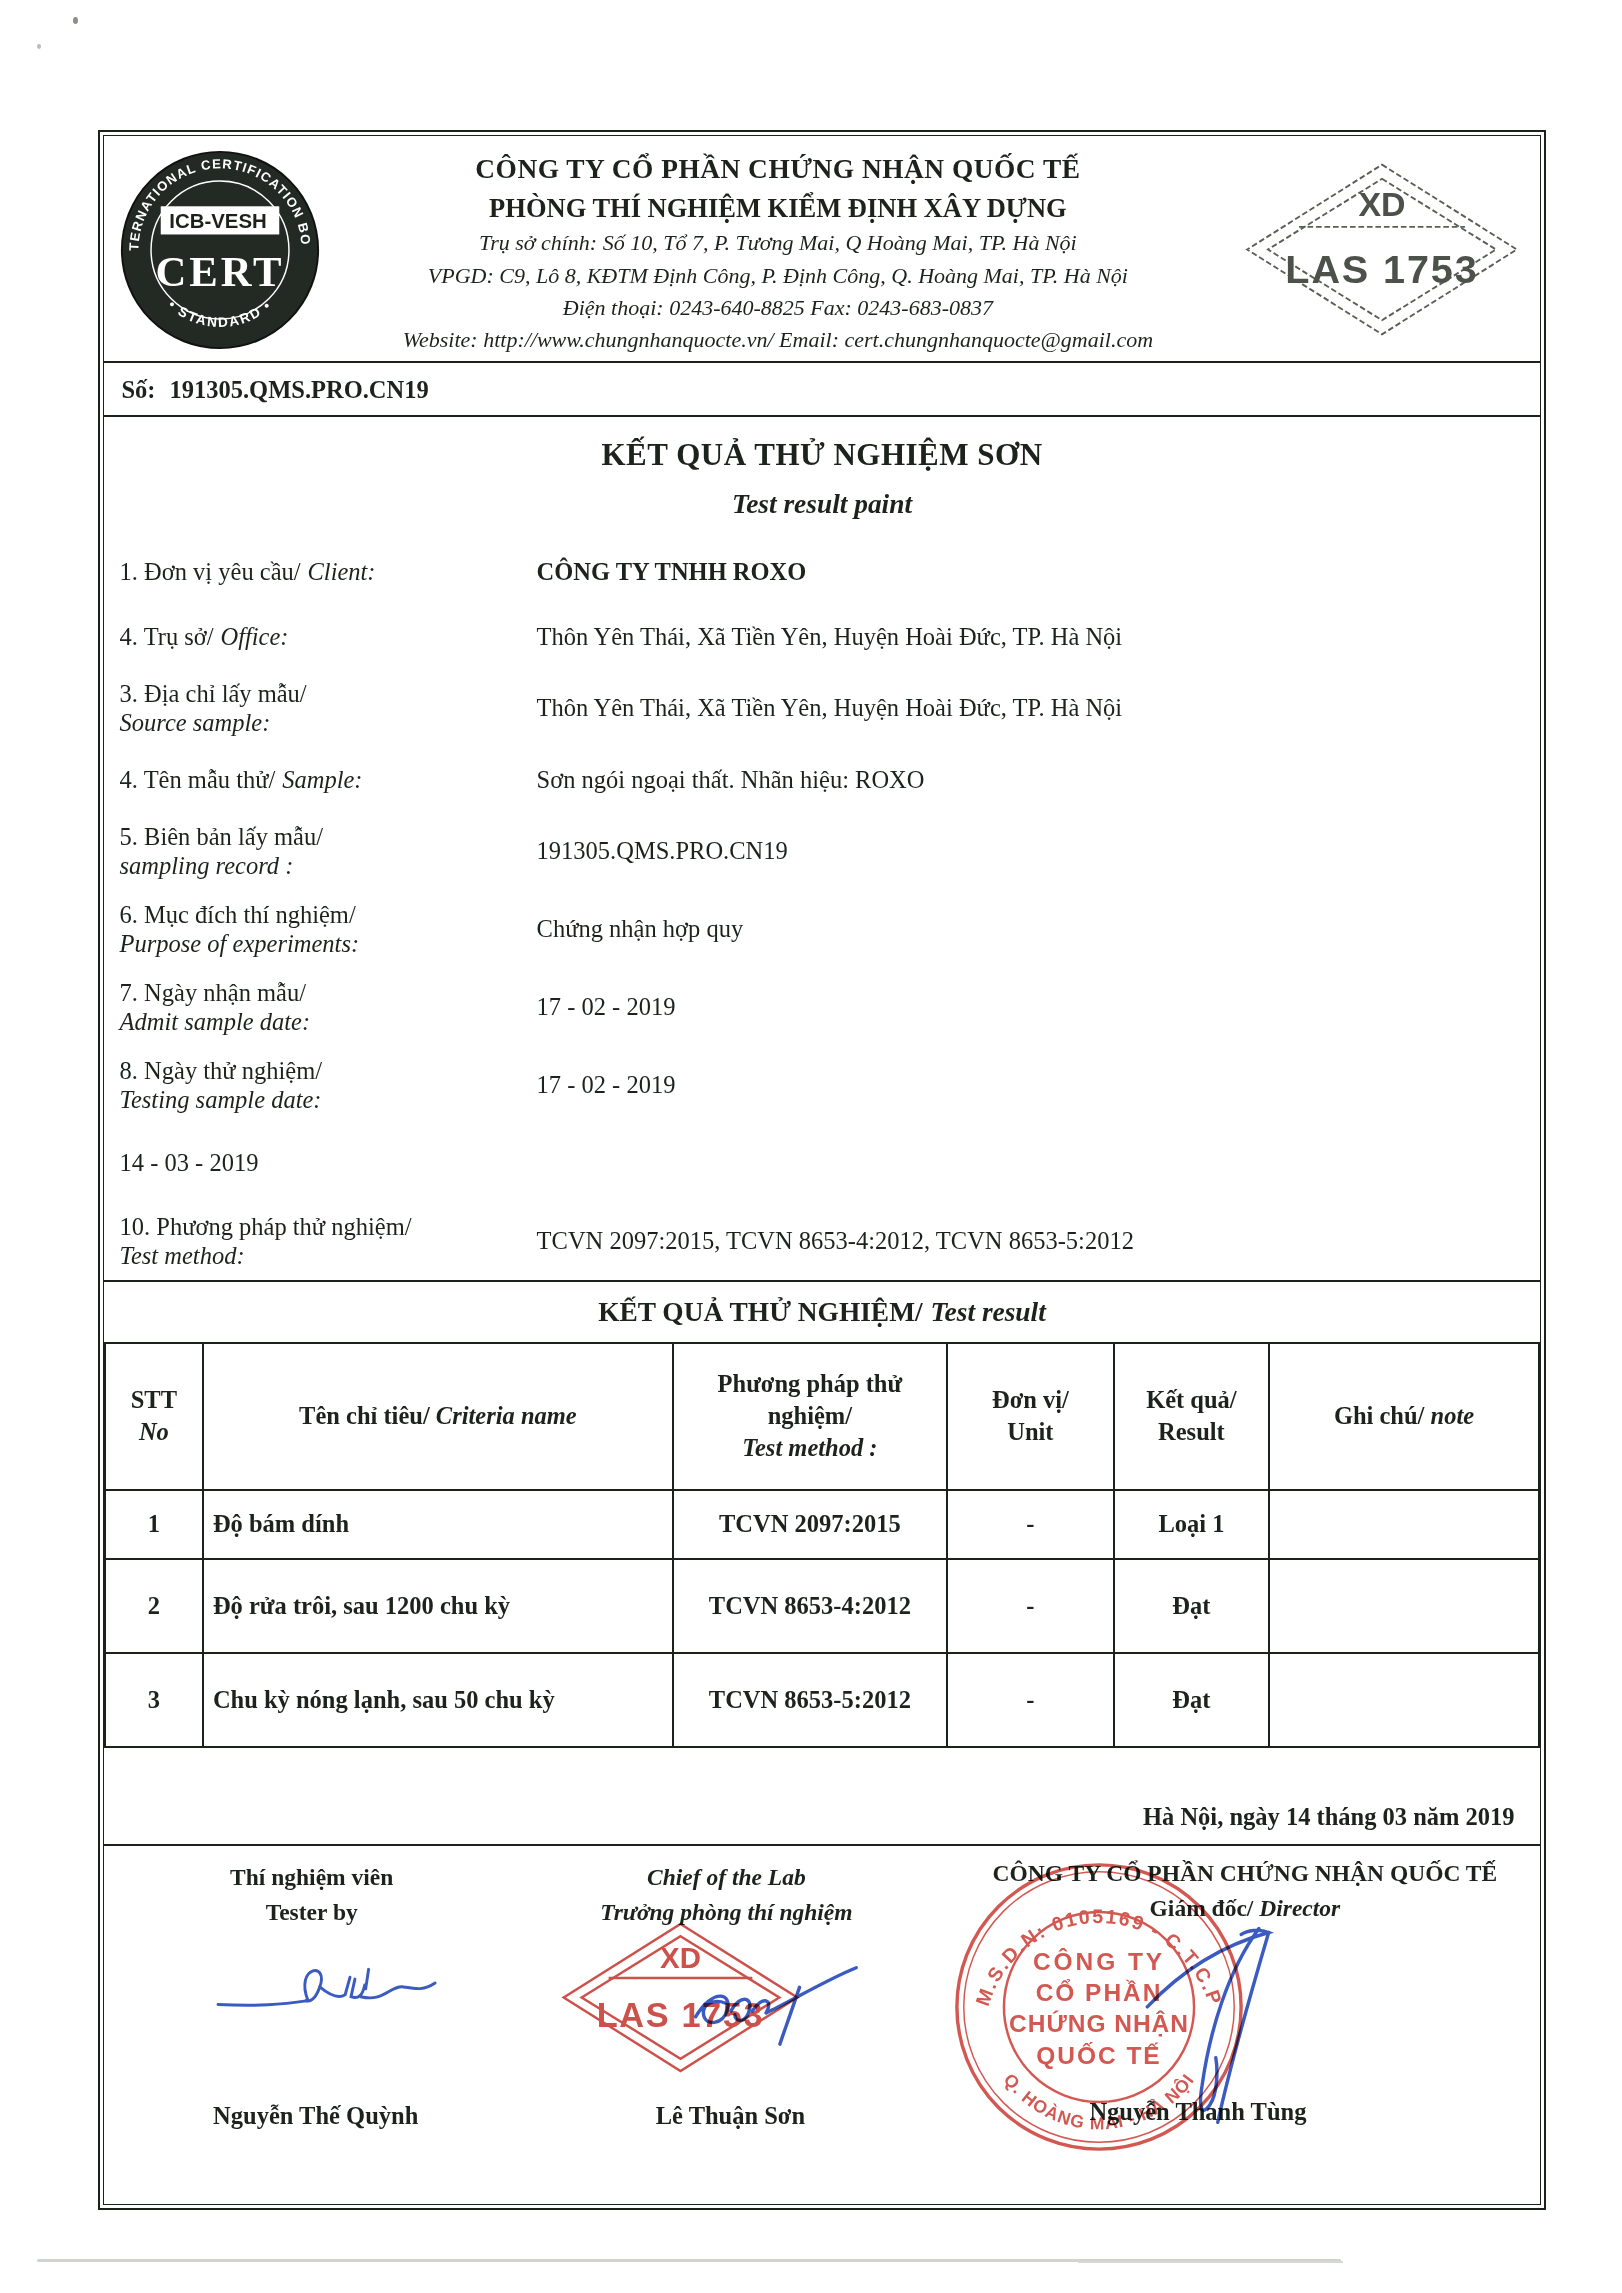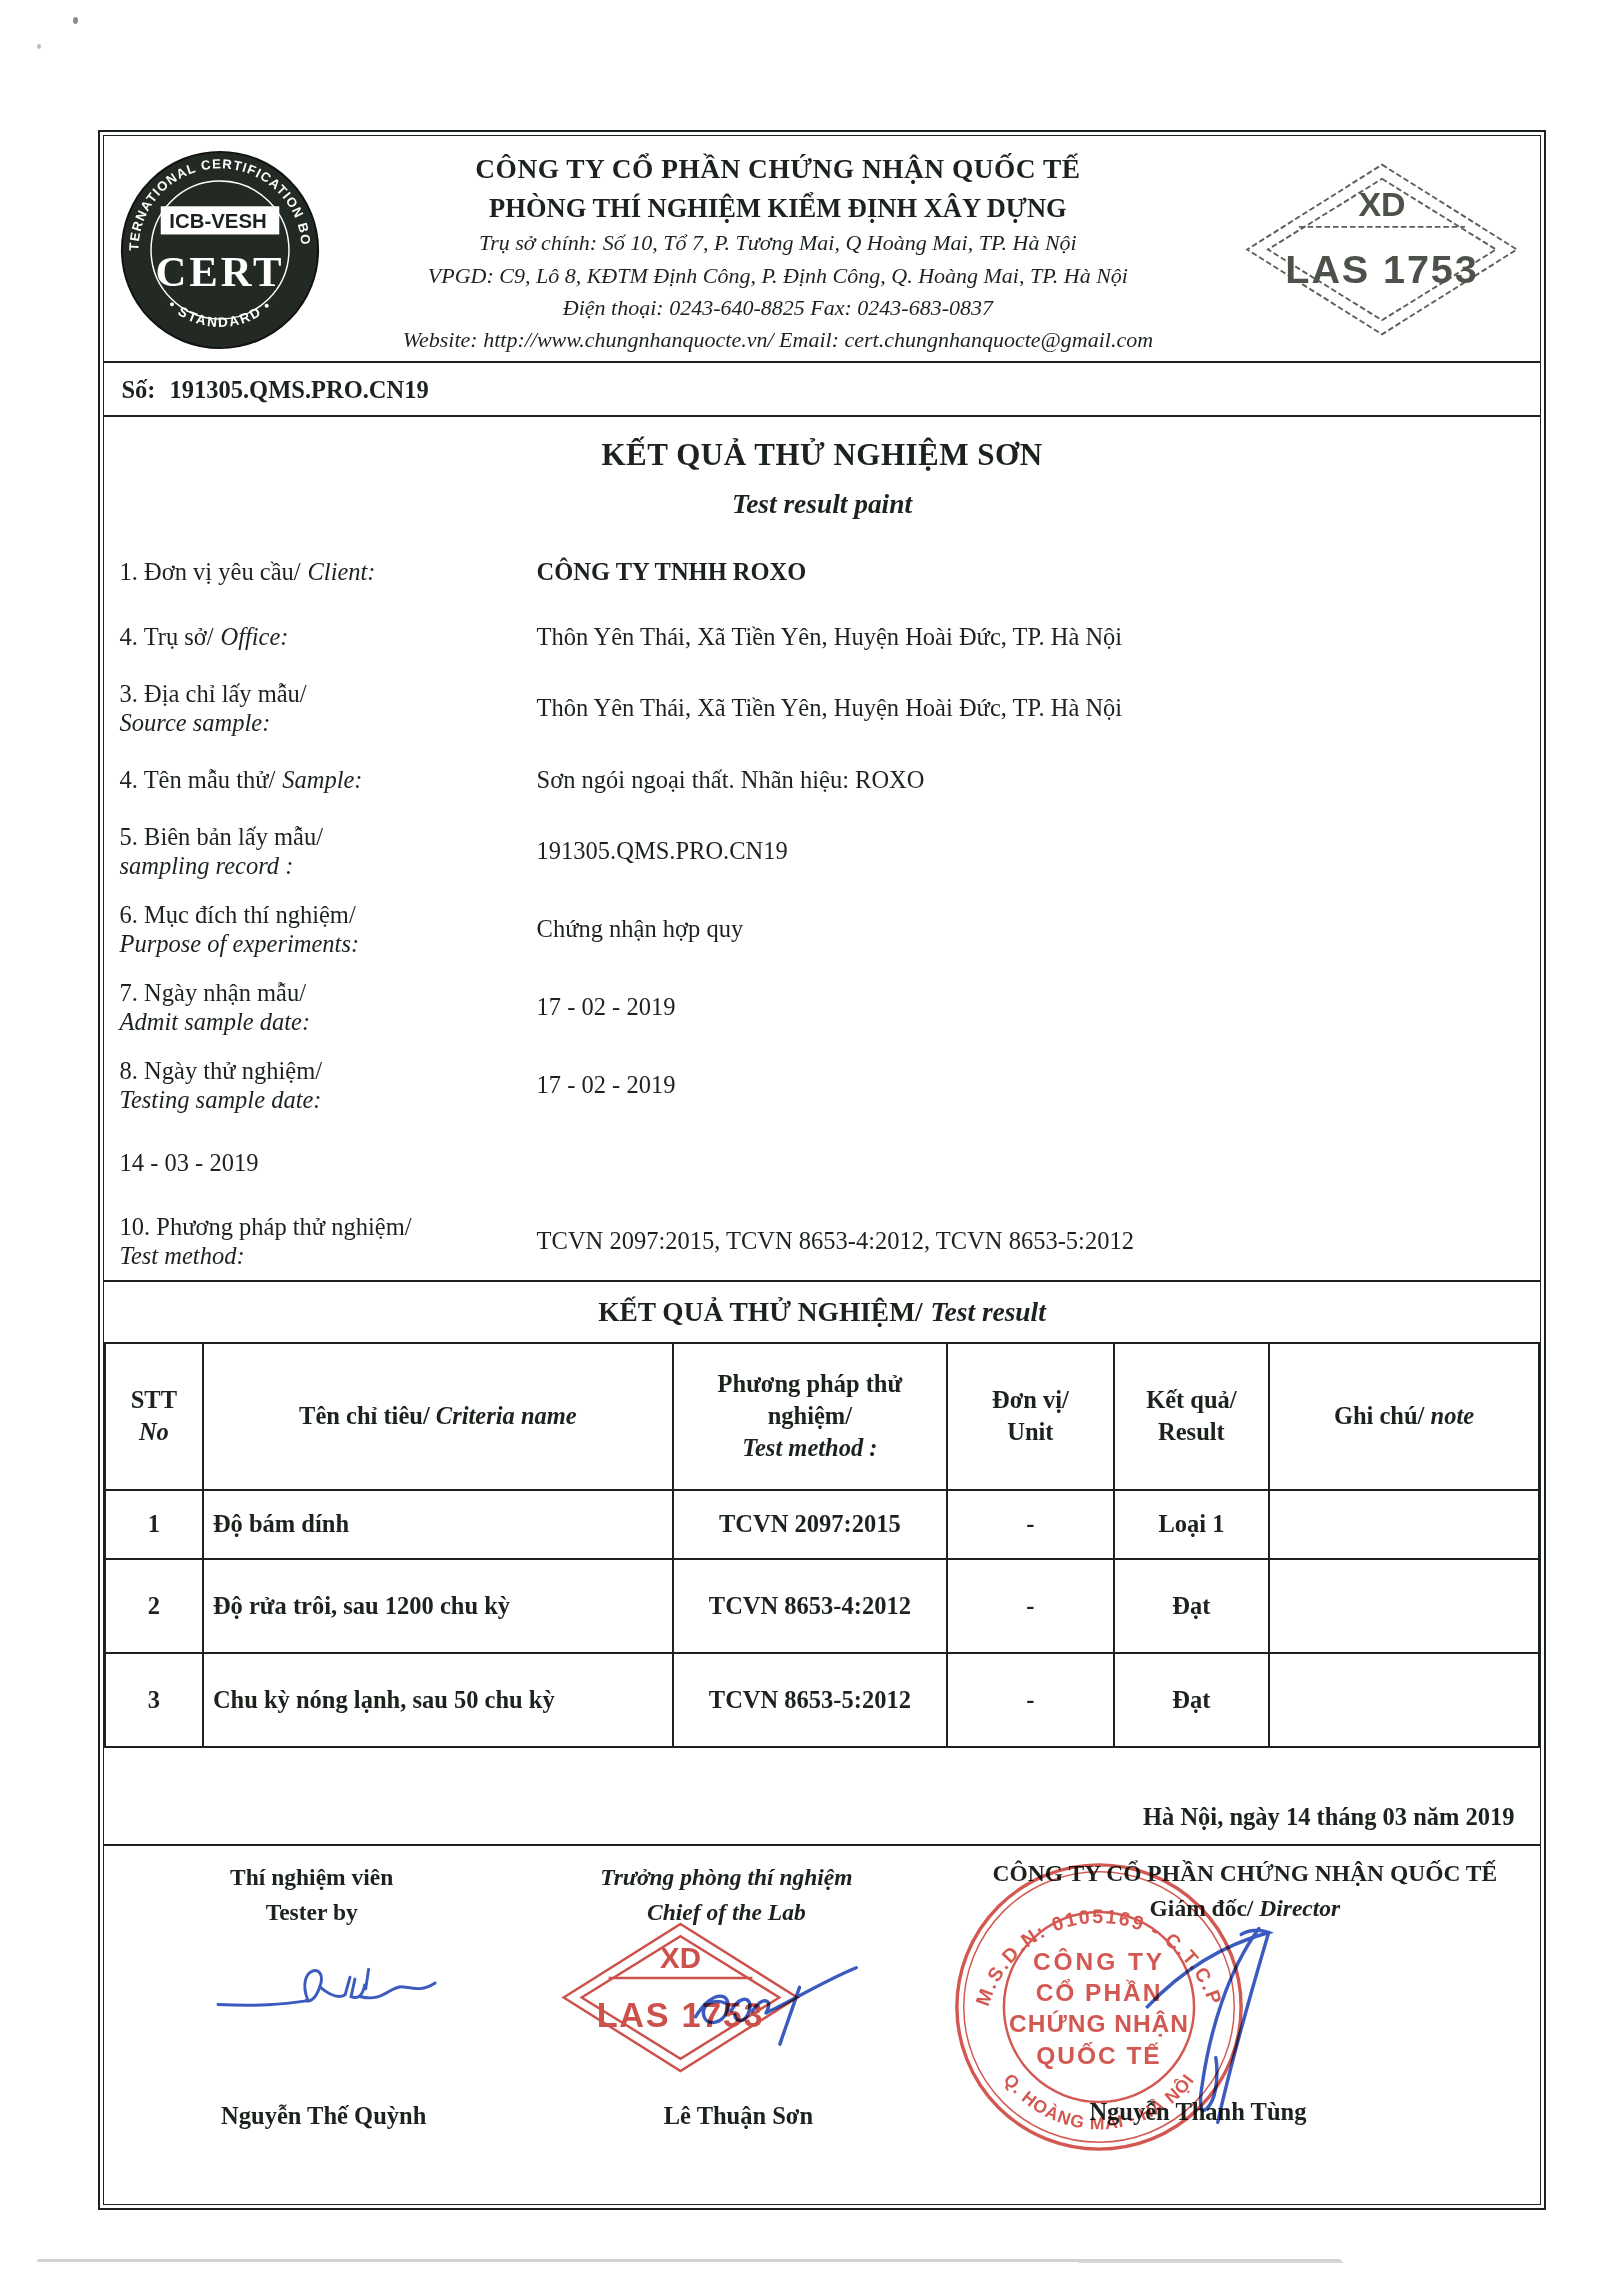--- a/index.html
+++ b/index.html
@@ -58,21 +58,21 @@
   
   .date-line { text-align:right; font-size:24.5px; font-weight:bold; padding:0 25.5px 13.7px 0; margin-top:55px; flex:0 0 auto; }
   .sig-block { border-top:2.9px solid #1b221c; position:relative; flex:1 1 auto; }
   .sig-col { position:absolute; text-align:center; }
   .sig-left { left:11.8px; top:13.7px; width:392px; }
   .sig-mid { left:402px; top:13.7px; width:441px; }
   .sig-right { left:841px; top:9.8px; width:600px; }
   .sig-title { font-size:23.5px; font-weight:bold; line-height:1.5; }
   .sig-mid .sig-title { font-style:italic; }
   .sig-en-i { font-style:italic; }
-  .sig-name { position:absolute; top:242px; left:12px; width:100%; font-size:24.5px; font-weight:bold; }
+  .sig-name { position:absolute; top:242px; left:4px; width:100%; font-size:24.5px; font-weight:bold; }
   .sig-right .sig-name { left:-47px; }
   .stamp { position:absolute; mix-blend-mode:multiply; opacity:.92; }
   .ink { position:absolute; mix-blend-mode:multiply; }
   
   .speck { position:absolute; background:#8a8f8a; border-radius:50%; }
   .scan-edge { position:absolute; left:37px; top:2259px; width:1304px; height:2.9px; background:#c3c9c4; border-radius:2px; opacity:.8; }
   .scan-edge2 { position:absolute; left:1078px; top:2261px; width:265px; height:1.5px; background:#d6dad6; }
 </style>
 </head>
 <body>
@@ -280,22 +280,22 @@
       <div class="sig-col sig-left">
         <div class="sig-title">
           <div>Thí nghiệm viên</div>
           <div>Tester by</div>
         </div>
         <div class="sig-name">Nguyễn Thế Quỳnh</div>
       </div>
 
       <div class="sig-col sig-mid">
         <div class="sig-title">
+          <div>Chief of the Lab</div>
           <div>Trưởng phòng thí nghiệm</div>
-          <div>Chief of the Lab</div>
         </div>
         <div class="sig-name">Lê Thuận Sơn</div>
       </div>
 
       <div class="sig-col sig-right">
         <div class="sig-title">
           <div>CÔNG TY CỔ PHẦN CHỨNG NHẬN QUỐC TẾ</div>
           <div>
             <span>Giám đốc/</span>
             <span class="sig-en-i">Director</span>

